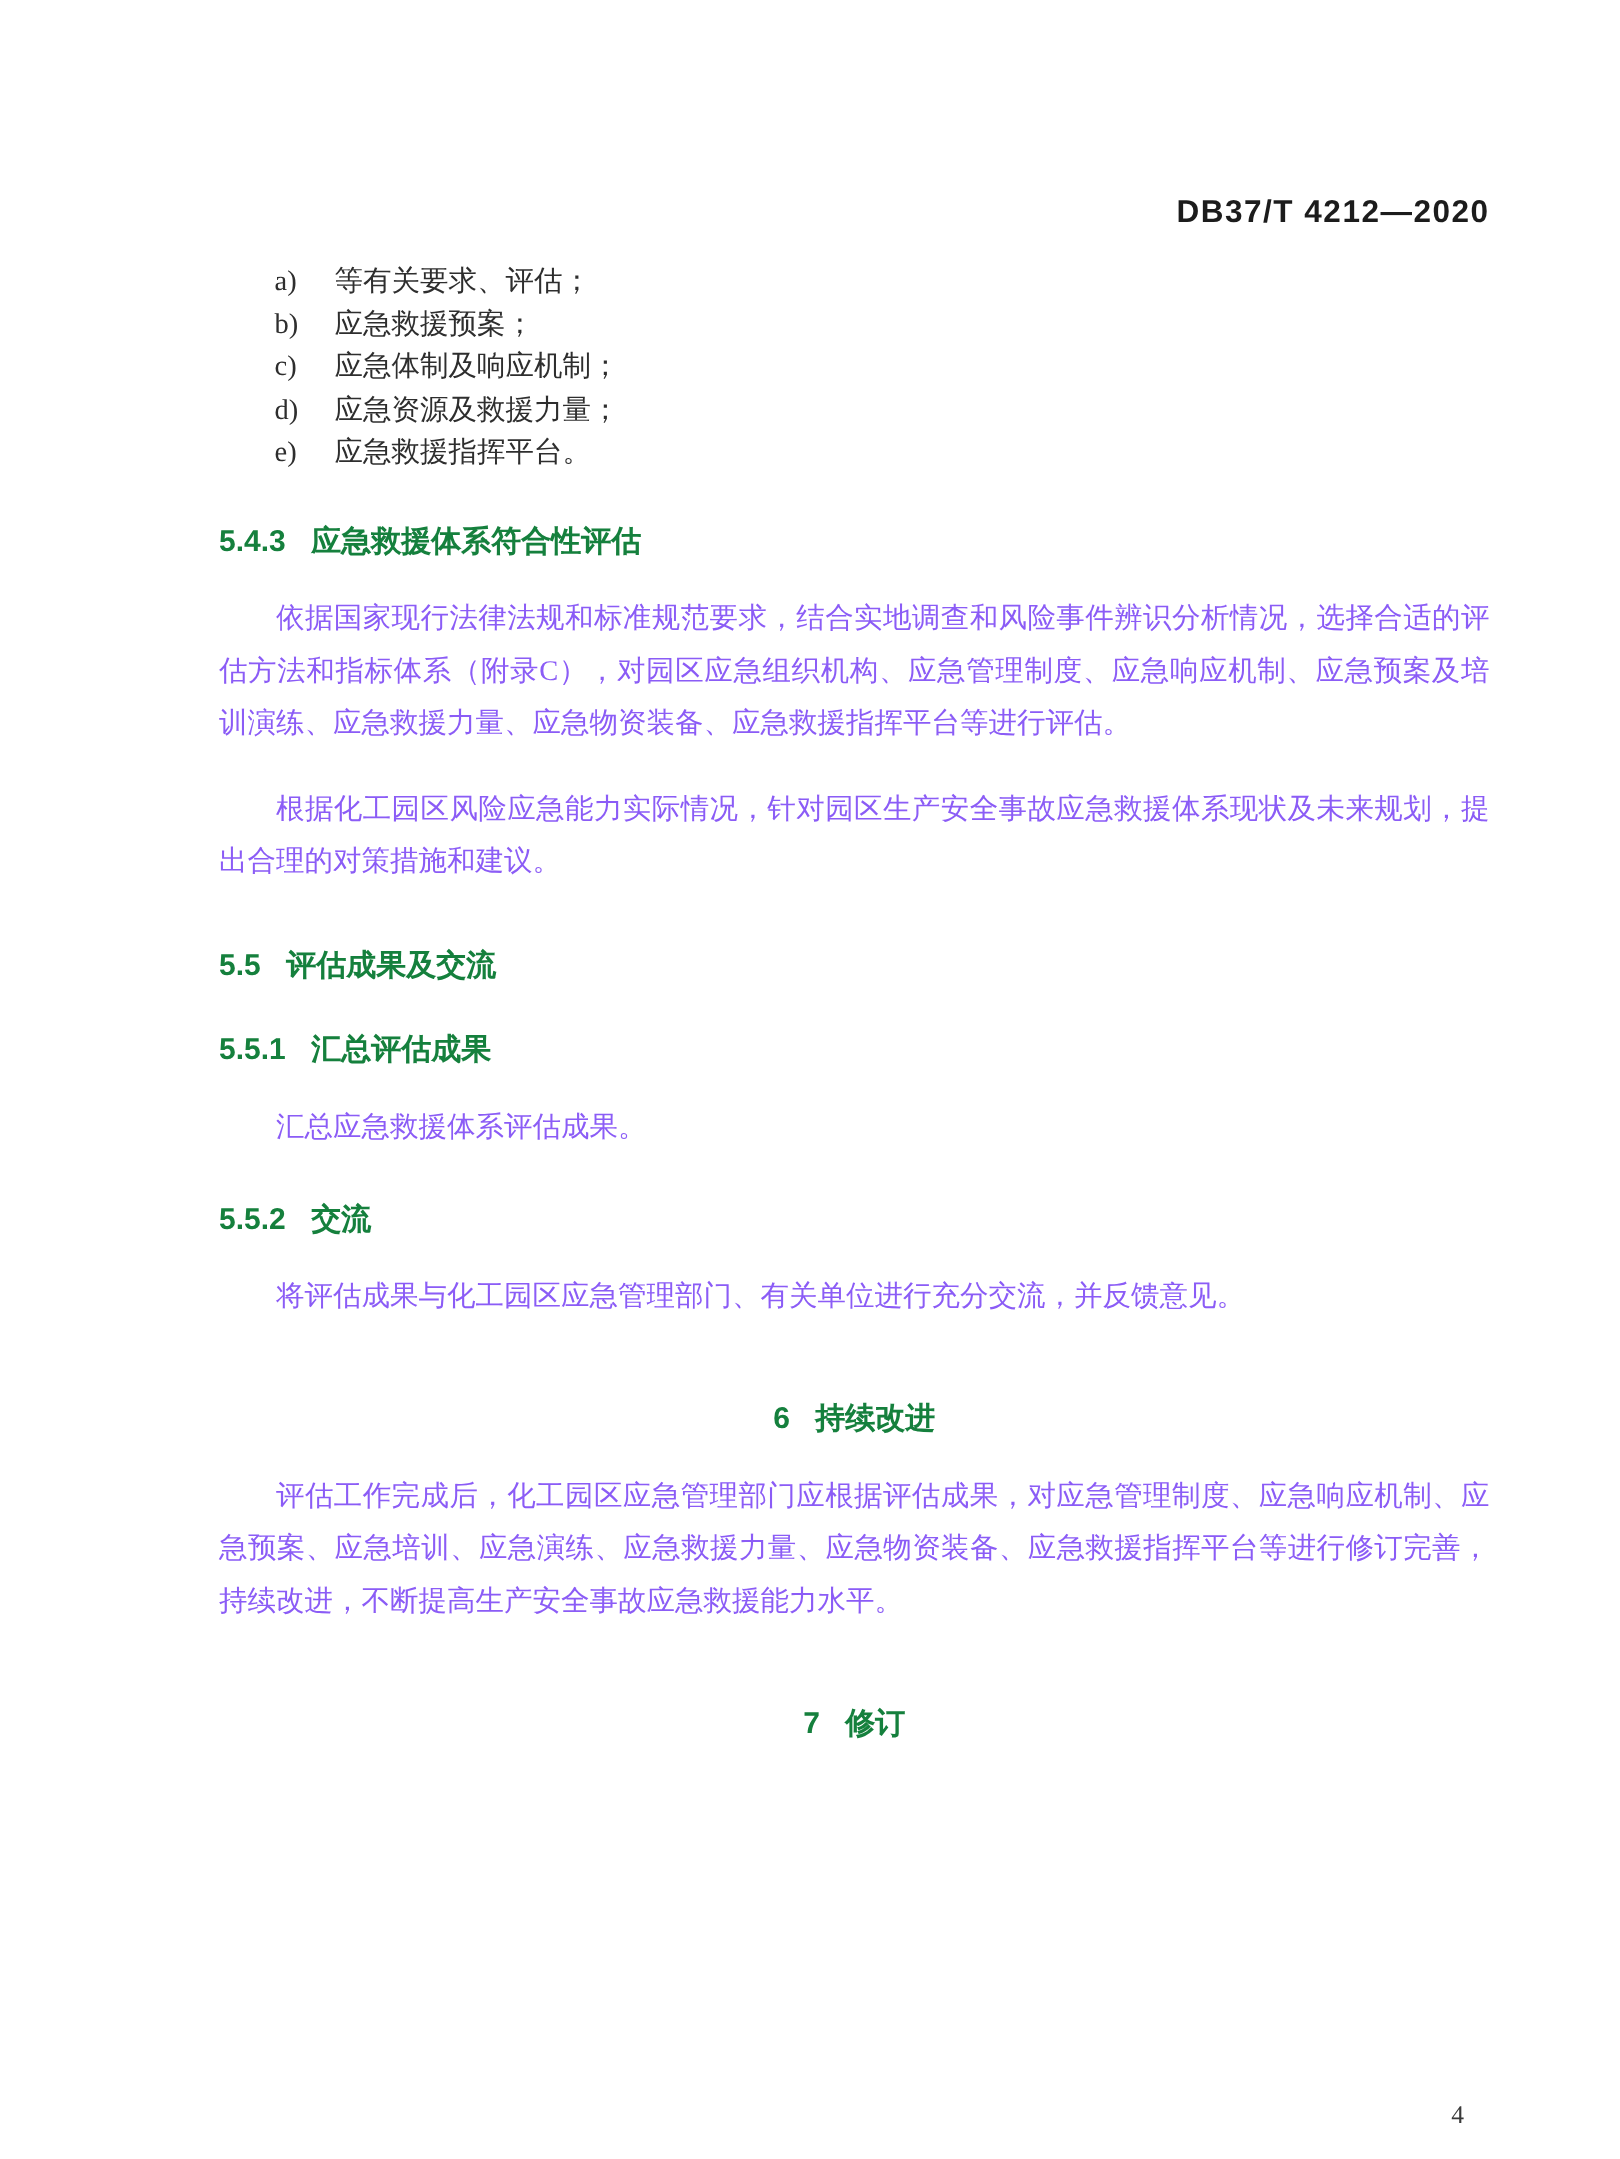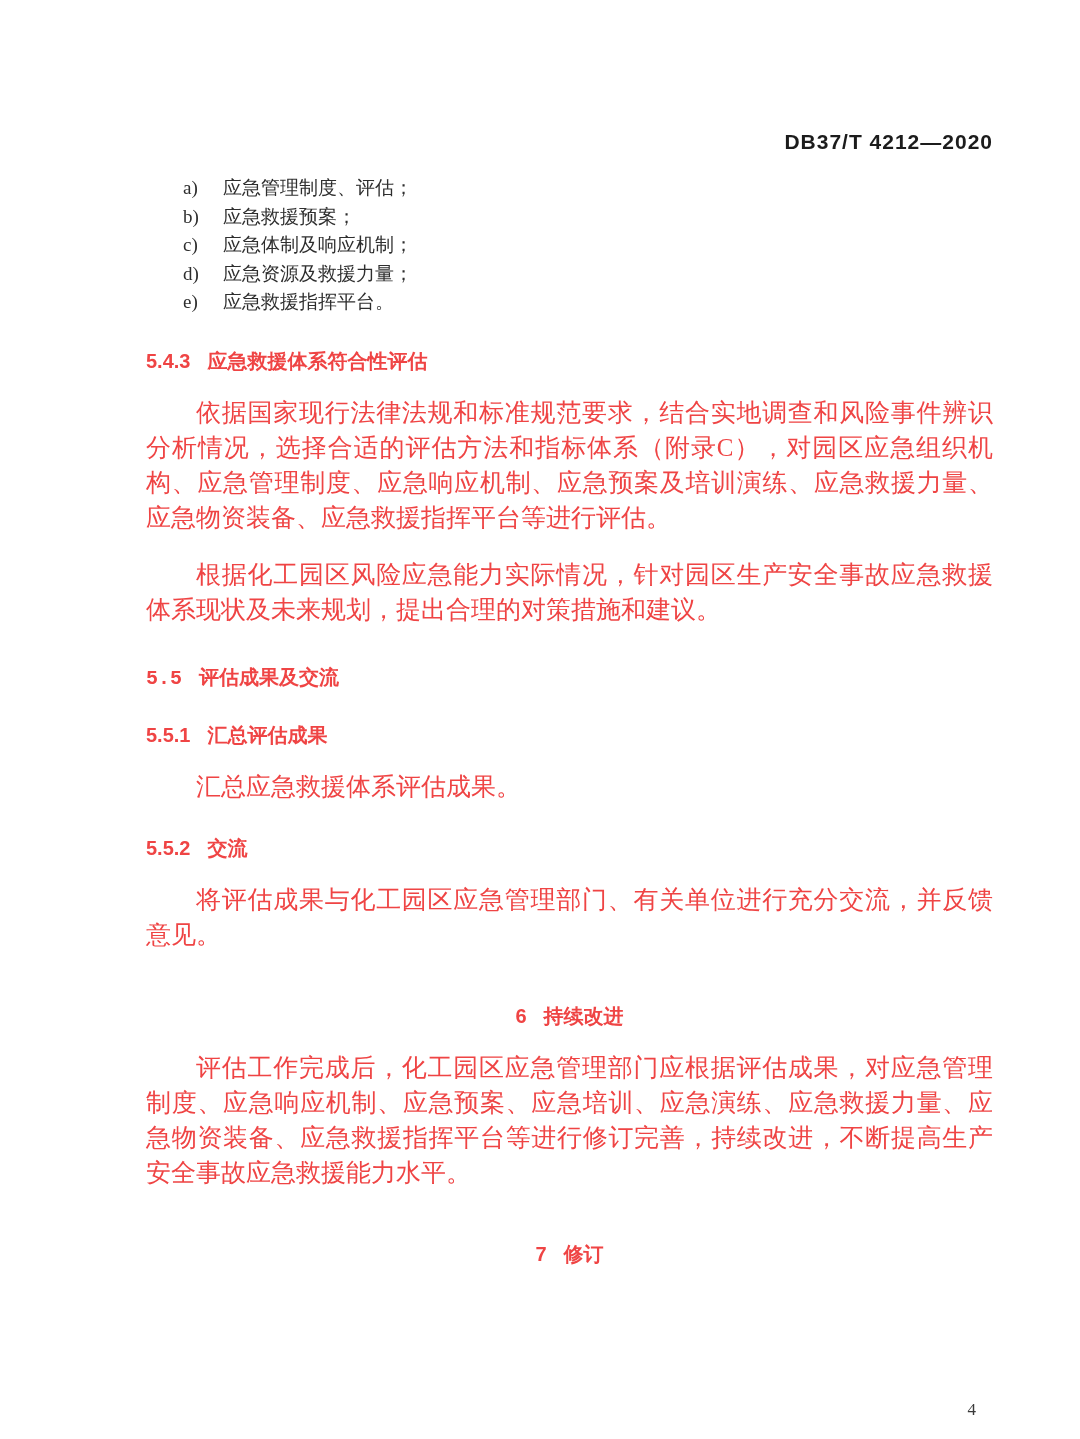--- a/index.html
+++ b/index.html
@@ -27,36 +27,36 @@
 
   .ol { margin-top: 20px; }
   .ol-item { display: flex; line-height: 28.5px; font-size: 19px; }
   .ol-marker { margin-left: 37px; width: 40px; flex: none; }
   .ol-text { flex: 1; }
 
   .clause {
     font-family: "Liberation Sans", "DejaVu Sans", sans-serif;
     font-weight: bold;
     font-size: 20px;
-    color: #ef4444;
+    color: #15803d;
     line-height: 24px;
   }
   .clause-num { margin-right: 17px; }
 
   .body-para {
-    font-size: 25px;
+    font-size: 19px;
     line-height: 35px;
     text-align: justify;
     text-indent: 2em;
     margin: 22px 0 0 0;
-    color: #ef4444;
+    color: #8b5cf6;
   }
 
   .mt-sub { margin-top: 32px; }      
-  .mt-mid { margin-top: 40px; font-family: Liberation Mono, monospace; }      
+  .mt-mid { margin-top: 40px; }      
   .mt-chap { margin-top: 52px; text-align: center; }     
 
   .footer-page {
     position: absolute;
     right: 122px;
     bottom: 19px;
     font-size: 17px;
     color: #3a3a3a;
     font-family: "Liberation Serif", "DejaVu Serif", serif;
   }
@@ -65,21 +65,21 @@
 <body>
 
 <div class="page">
   <div class="content">
 
     <div class="doc-header">DB37/T 4212—2020</div>
 
     <div class="ol">
       <div class="ol-item">
         <span class="ol-marker">a)</span>
-        <span class="ol-text">应急管理制度、评估；</span>
+        <span class="ol-text">等有关要求、评估；</span>
       </div>
       <div class="ol-item">
         <span class="ol-marker">b)</span>
         <span class="ol-text">应急救援预案；</span>
       </div>
       <div class="ol-item">
         <span class="ol-marker">c)</span>
         <span class="ol-text">应急体制及响应机制；</span>
       </div>
       <div class="ol-item">

